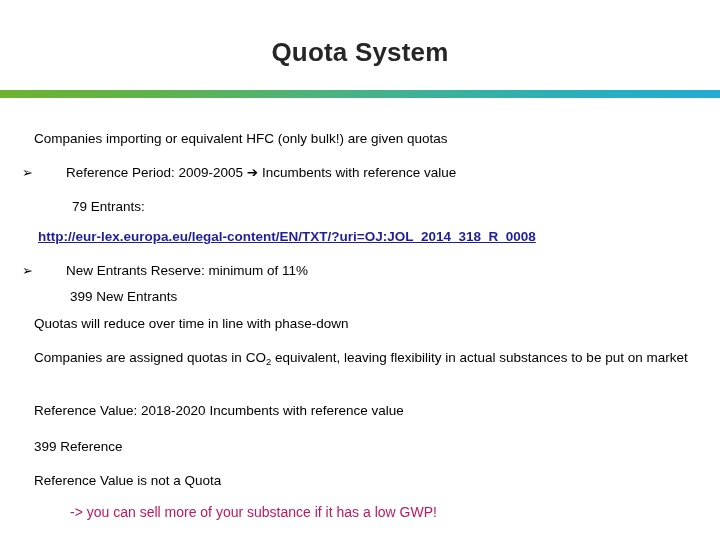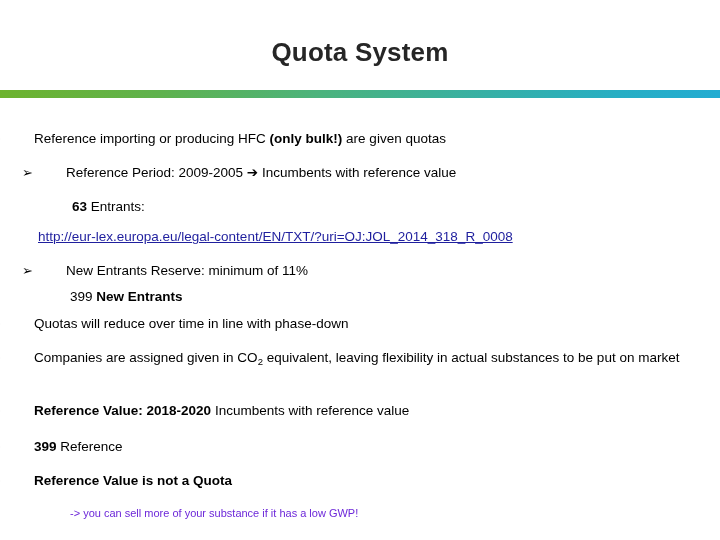--- a/index.html
+++ b/index.html
@@ -83,38 +83,38 @@
   .lvl2 {
     padding-left: 66px;
     text-indent: -22px;
   }
   
   .plain-a { padding-left: 72px; }
   .plain-b { padding-left: 38px; }
   .plain-c { padding-left: 70px; }
 
   .txt { display: inline; }
-  .b { font-weight: bold; }
+  .b { font-weight: normal; }
 
   .link {
     color: #1f1f9e;
-    font-weight: normal;
+    font-weight: bold;
     text-decoration: underline;
     font-size: 13.5px;
   }
 
   .justified {
     text-align: justify;
     padding-right: 24px;
   }
   .justified > .inner { display: inline; }
 
   .green {
-    color: #6d28d9;
-    font-size: 11px;
+    color: #be185d;
+    font-size: 14px;
   }
 
   sub {
     font-size: 9.5px;
     vertical-align: baseline;
     position: relative;
     bottom: -3px;
   }
 
   
@@ -139,49 +139,49 @@
 
   <div class="title-area">
     <h1 class="slide-title">Quota System</h1>
   </div>
 
   <div class="divider"></div>
 
   <div class="body-area">
 
     <div class="row r1 line lvl1">
-      <span class="bullet">➢</span><span class="txt">Reference importing or producing HFC </span><span class="txt b">(only bulk!)</span><span class="txt"> are given quotas</span>
+      <span class="bullet">➢</span><span class="txt">Companies importing or equivalent HFC </span><span class="txt b">(only bulk!)</span><span class="txt"> are given quotas</span>
     </div>
 
     <div class="row r2 line lvl2">
       <span class="bullet">➢</span><span class="txt">Reference Period: 2009-2005 ➔ Incumbents with reference value</span>
     </div>
 
     <div class="row r3 line plain-a">
-      <span class="txt b">63</span><span class="txt"> Entrants:</span>
+      <span class="txt b">79</span><span class="txt"> Entrants:</span>
     </div>
 
     <div class="row r4 line plain-b">
       <a class="link" href="#">http://eur-lex.europa.eu/legal-content/EN/TXT/?uri=OJ:JOL_2014_318_R_0008</a>
     </div>
 
     <div class="row r5 line lvl2">
       <span class="bullet">➢</span><span class="txt">New Entrants Reserve: minimum of 11%</span>
     </div>
 
     <div class="row r6 line plain-c">
       <span class="txt">399 </span><span class="txt b">New Entrants</span>
     </div>
 
     <div class="row r7 line lvl1">
       <span class="bullet">➢</span><span class="txt">Quotas will reduce over time in line with phase-down</span>
     </div>
 
     <div class="row r8 line lvl1 justified">
-      <span class="bullet">➢</span><span class="inner">Companies are assigned given in CO</span><sub>2</sub><span class="inner"> equivalent, leaving flexibility in actual substances to be put on market</span>
+      <span class="bullet">➢</span><span class="inner">Companies are assigned quotas in CO</span><sub>2</sub><span class="inner"> equivalent, leaving flexibility in actual substances to be put on market</span>
     </div>
 
     <div class="row r9 line lvl1">
       <span class="bullet">➢</span><span class="txt b">Reference Value: 2018-2020</span><span class="txt">  Incumbents with reference value</span>
     </div>
 
     <div class="row r10 line lvl1">
       <span class="bullet">➢</span><span class="txt b">399</span><span class="txt"> Reference</span>
     </div>
 

